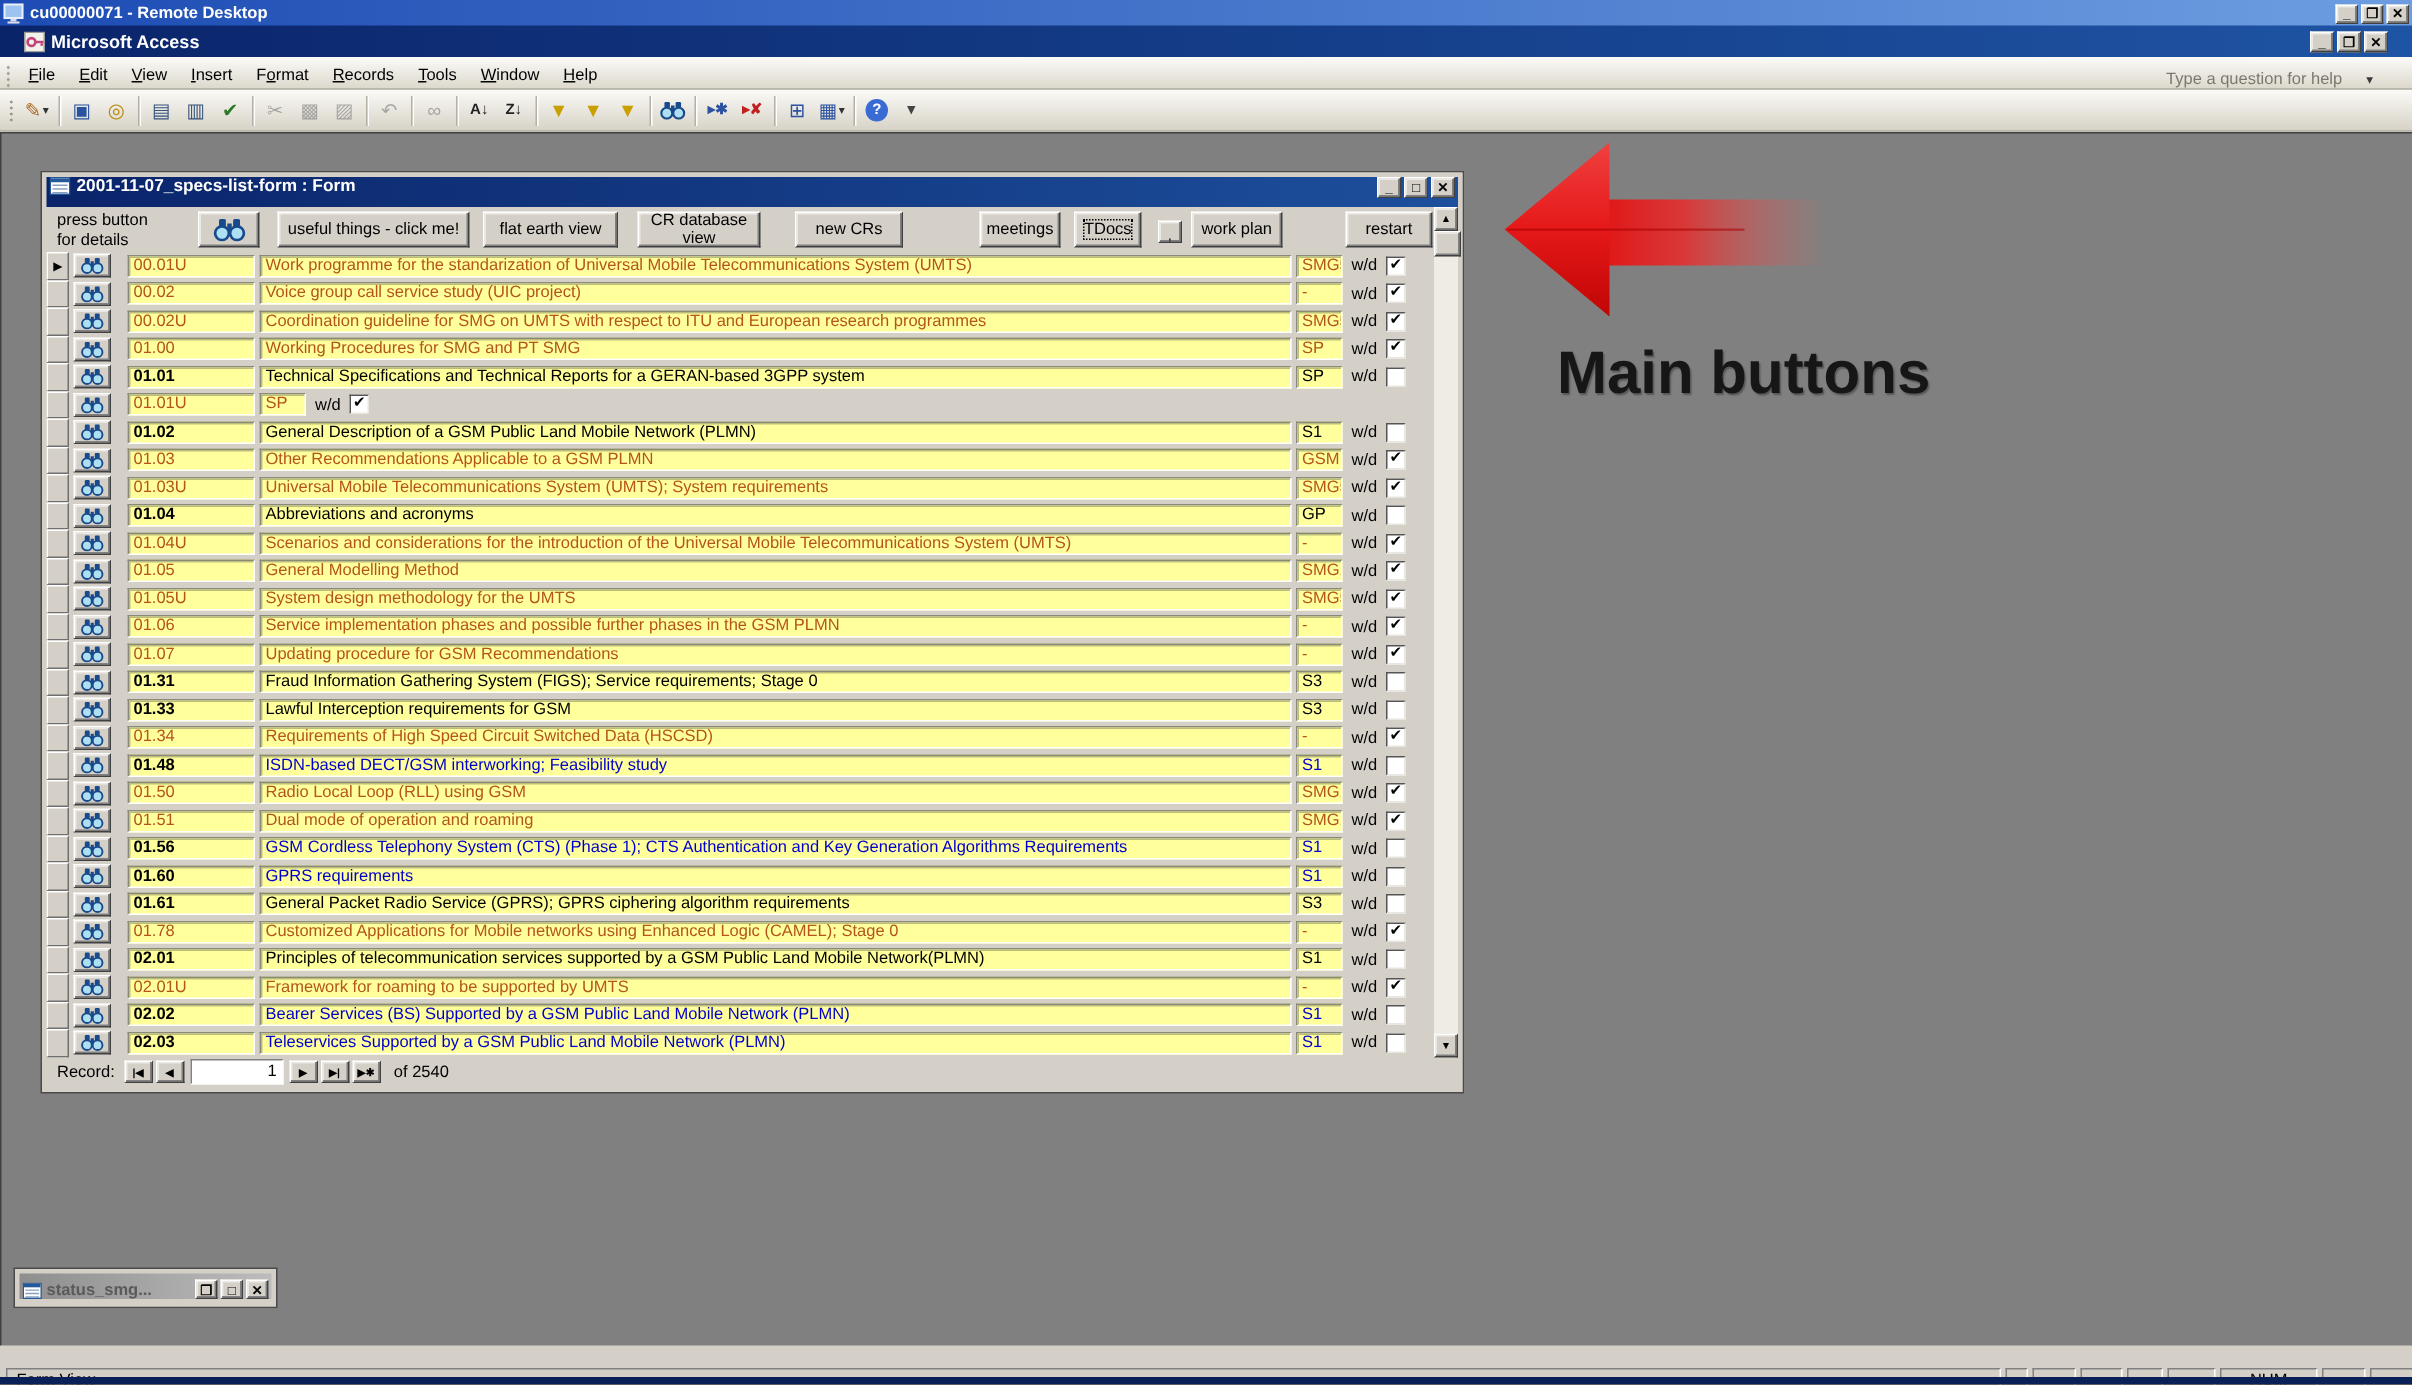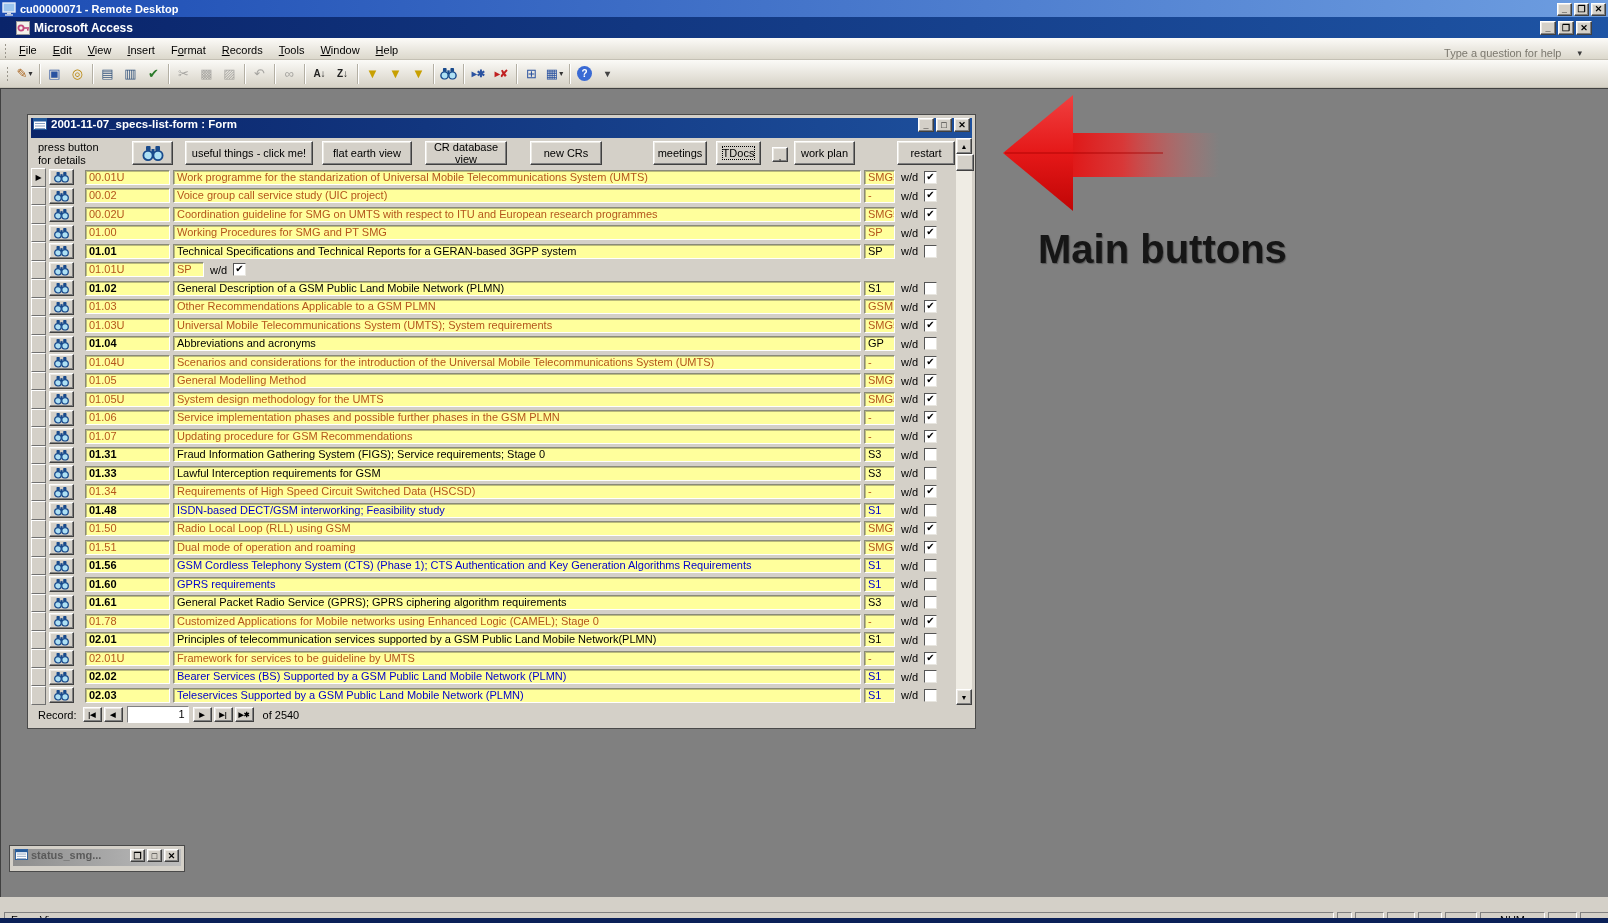--- a/index.html
+++ b/index.html
@@ -95,21 +95,21 @@
   .nav-btn{width:19px;height:15px;font-size:7px;display:flex;align-items:center;justify-content:center;padding:0;font-weight:bold;}
   .rec-box{width:54px;height:15px;background:#fff;text-align:right;padding:0 3px;font-size:11px;line-height:15px;margin:0 2px;}
   .of-text{margin-left:7px;}
   
   .callout-arrow{left:1003px;top:7px;width:218px;height:116px;}
   .annotation-text{left:1038px;top:139px;font-size:40px;font-weight:bold;color:#161616;
     text-shadow:1px 1px 1px rgba(55,55,55,.55);letter-spacing:0px;}
   
   .minwin{left:10px;top:758px;width:174px;height:25px;background:#d4d0c8;border:3px solid #d4d0c8;
     box-shadow:0 0 0 1px #4a4a4a;}
-  .minwin-title{height:17px;background:linear-gradient(to right,#8e8e8e,#bcbcbc);display:flex;align-items:flex-start;
+  .minwin-title{height:17px;background:linear-gradient(to right,#8e8e8e,#bcbcbc);display:flex;align-items:flex-end;
     gap:3px;padding:0 2px;}
   .minwin-text{font-weight:bold;font-size:11px;color:#5a5a5a;}
   .minwin .wbtn{width:15px;height:13px;}
   
   .statusbar{left:0;top:897px;width:1608px;height:21px;background:#d4d0c8;display:flex;align-items:center;
     gap:3px;padding:0 4px;}
   .spanel{height:15px;line-height:15px;padding:0 6px;}
   .sp-left{flex:0 0 1316px;}
   .sp-r{padding:0;text-align:center;font-size:11px;}
   .sp-r0{width:13px;} .sp-r1{width:27px;} .sp-r2{width:26px;} .sp-r3{width:22px;}
@@ -781,21 +781,21 @@
                   <span class="selmark"></span>
                 </div>
     <div class="binoc-cell">
       <button class="binoc-btn raised">
         <svg viewBox="0 0 24 16" width="17" height="12">
                       <use href="#binoc-sym"></use>
                     </svg>
       </button>
     </div>
     <div class="fld num">02.01U</div>
-    <div class="fld desc">Framework for services to be guideline by UMTS</div>
+    <div class="fld desc">Framework for roaming to be supported by UMTS</div>
     <div class="fld grp">-</div>
     <span class="wd">w/d</span>
     <span class="chk">✔</span>
   </div>
               <div class="row st-b">
     <div class="sel">
                   <span class="selmark"></span>
                 </div>
     <div class="binoc-cell">
       <button class="binoc-btn raised">

